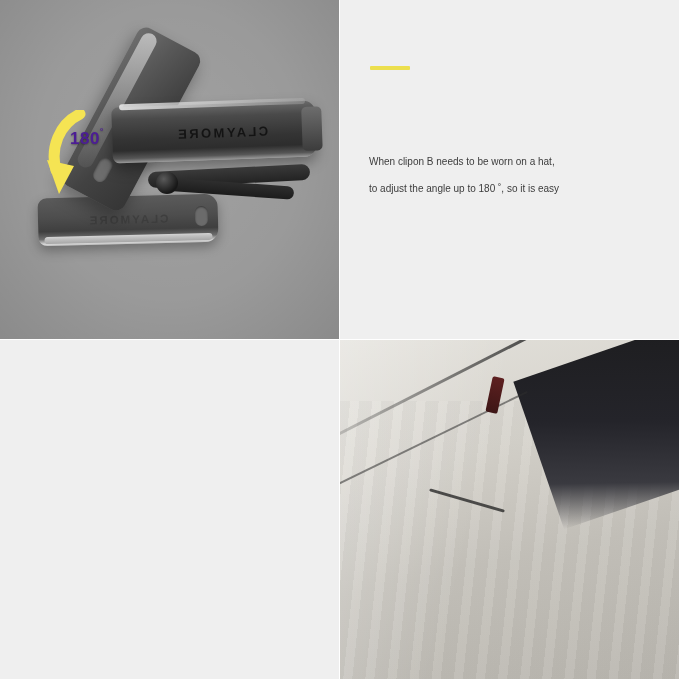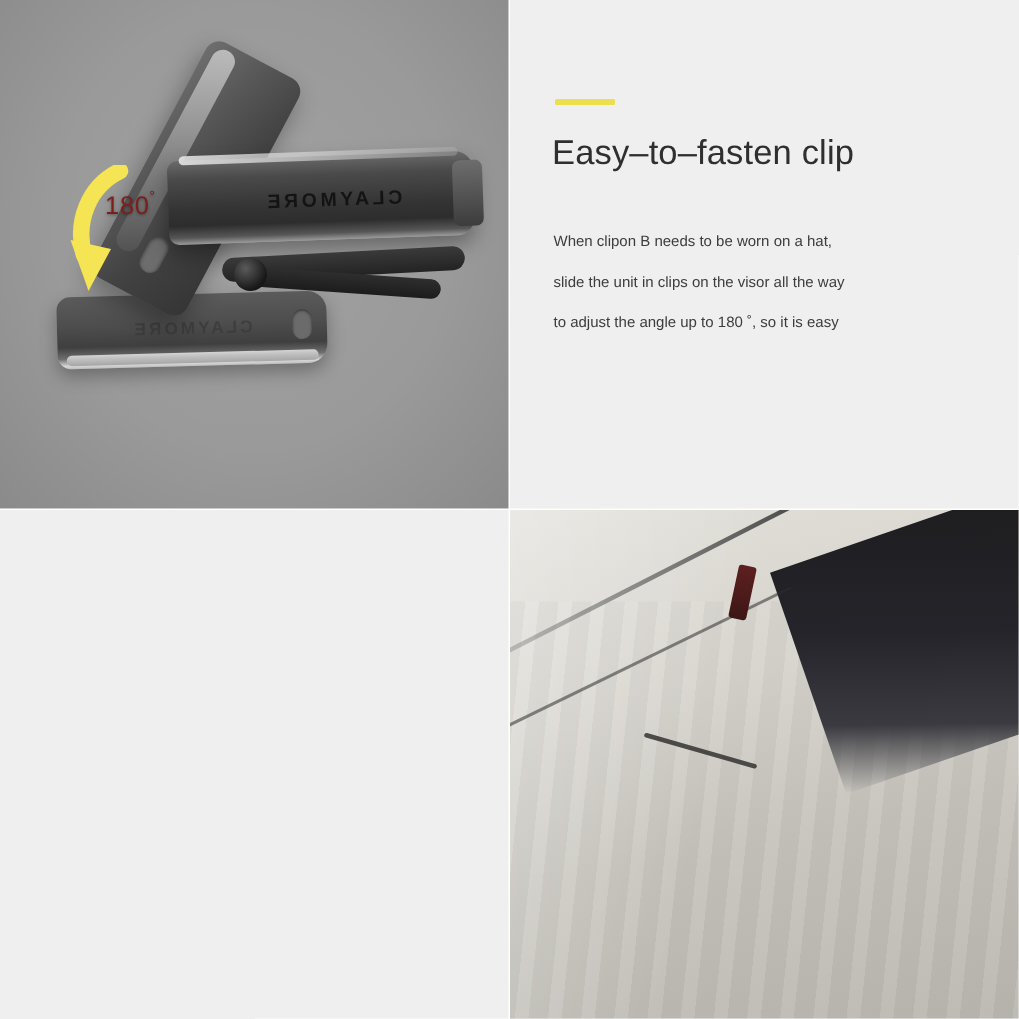--- a/index.html
+++ b/index.html
@@ -100,21 +100,21 @@
   }
   .pivot{
     position:absolute;left:156px;top:172px;width:22px;height:22px;border-radius:50%;
     background:radial-gradient(circle at 35% 32%,#5a5a5a,#171717 70%);
   }
 
   
   .rot-arrow{position:absolute;left:46px;top:110px;width:66px;height:92px;}
   .rot-label{
     position:absolute;left:70px;top:127px;
-    font-size:17px;font-weight:400;color:#7f1d1d;
+    font-size:17px;font-weight:700;color:#4c1d95;
     letter-spacing:.5px;text-shadow:0 1px 2px rgba(0,0,0,.35);
   }
   .rot-label .deg{font-size:11px;vertical-align:super;}
 
   
   .p-text{background:#efefef;}
   .p-text .rule{
     position:absolute;width:40px;height:4px;border-radius:1px;background:#ecdf4e;
   }
   .p-text h2{
@@ -208,24 +208,22 @@
       <div class="rot-label">
         <span>180</span><span class="deg">˚</span>
       </div>
     </div>
   </div>
 
   <div class="vgap"></div>
 
   <div class="panel p-text p-easy">
     <div class="rule"></div>
-    <h2>Easy–to–fasten clip</h2>
     <div class="body">
       <p>When clipon B needs  to be worn on a hat,</p>
-      <p>slide the unit in clips on the visor all the way</p>
       <p>to adjust the angle up to 180 ˚, so it is easy</p>
     </div>
   </div>
 
   <div class="hgap"></div>
   <div class="hgap"></div>
   <div class="hgap"></div>
 
   <div class="panel p-text p-cara">
     

